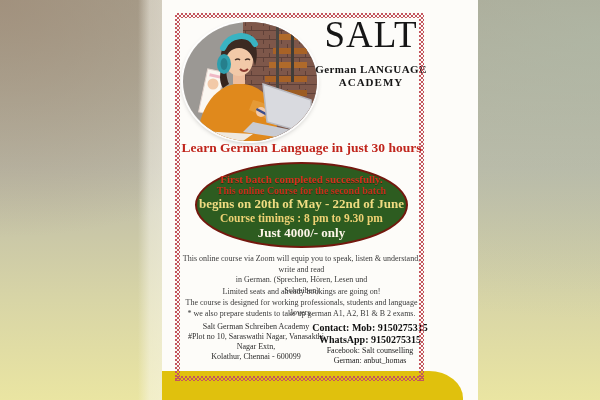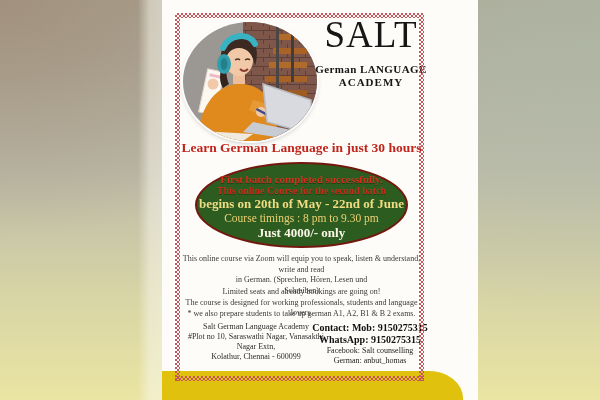--- a/index.html
+++ b/index.html
@@ -29,21 +29,21 @@
   .brand{left:150px;top:16px;width:118px;text-align:center;color:#161616;}
   .brand .t{font-size:37px;line-height:38px;letter-spacing:1px;font-weight:400;}
   .brand .s{font-size:11px;font-weight:700;line-height:14px;margin-top:8px;letter-spacing:.4px;}
   .brand .s2{font-size:11px;font-weight:700;line-height:13px;letter-spacing:1px;}
   .tagline{left:0;top:140px;width:279px;text-align:center;color:#c0251c;font-weight:700;font-size:13.5px;}
   .oval{left:33px;top:162px;width:213px;height:86px;border-radius:50%;background:#2d5c20;
     border:2px solid #73180e;box-sizing:border-box;text-align:center;padding-top:9px;}
   .oval .l1{color:#d5301c;font-weight:700;font-size:11px;line-height:13px;text-shadow:0 1px 0 rgba(0,0,0,.35);}
   .oval .l2{color:#c62f1a;font-weight:700;font-size:10px;line-height:10px;text-shadow:0 1px 0 rgba(0,0,0,.3);}
   .oval .l3{color:#f0dc82;font-weight:700;font-size:13px;line-height:15px;}
-  .oval .l4{color:#edd173;font-weight:400;font-size:11.5px;line-height:14px;}
+  .oval .l4{color:#edd173;font-weight:700;font-size:11.5px;line-height:14px;}
   .oval .l5{color:#fdf6e8;font-weight:700;font-size:13px;line-height:16px;}
   .para{left:14px;width:251px;text-align:center;color:#3b3b3b;font-size:8px;line-height:10.5px;}
   .p1{top:254px;}
   .p2{top:287px;}
   .p3{top:309px;}
   .addr{left:18px;top:322px;width:152px;text-align:center;color:#2c2c2c;font-size:8px;line-height:10px;}
   .contact{left:150px;top:322px;width:116px;text-align:center;color:#111;}
   .contact .cb{font-size:10px;font-weight:700;line-height:12px;}
   .contact .cs{font-size:8px;line-height:10px;color:#222;}
   .nw{white-space:nowrap;}
@@ -139,21 +139,21 @@
       <div>in German. (Sprechen, Hören, Lesen und</div>
       <div>Schreiben)</div>
     </div>
     <div class="pc para p2">
       <div>Limited seats and already bookings are going on!</div>
       <div>The course is designed for working professionals, students and language lovers.</div>
     </div>
     <div class="pc para p3">* we also prepare students to take up german A1,  A2, B1 &amp; B 2  exams.</div>
 
     <div class="pc addr">
-      <div>Salt German Language Academy</div>
+      <div>Salt German Schreiben Academy</div>
       <div>#Plot no 10,  Saraswathi Nagar,  Vanasakthi</div>
       <div>Nagar Extn,</div>
       <div>Kolathur, Chennai - 600099</div>
     </div>
     <div class="pc contact">
       <div class="cb nw">Contact: Mob: 9150275315</div>
       <div class="cb nw">WhatsApp: 9150275315</div>
       <div class="cs nw">Facebook:  Salt counselling</div>
       <div class="cs nw">German: anbut_homas</div>
     </div>

